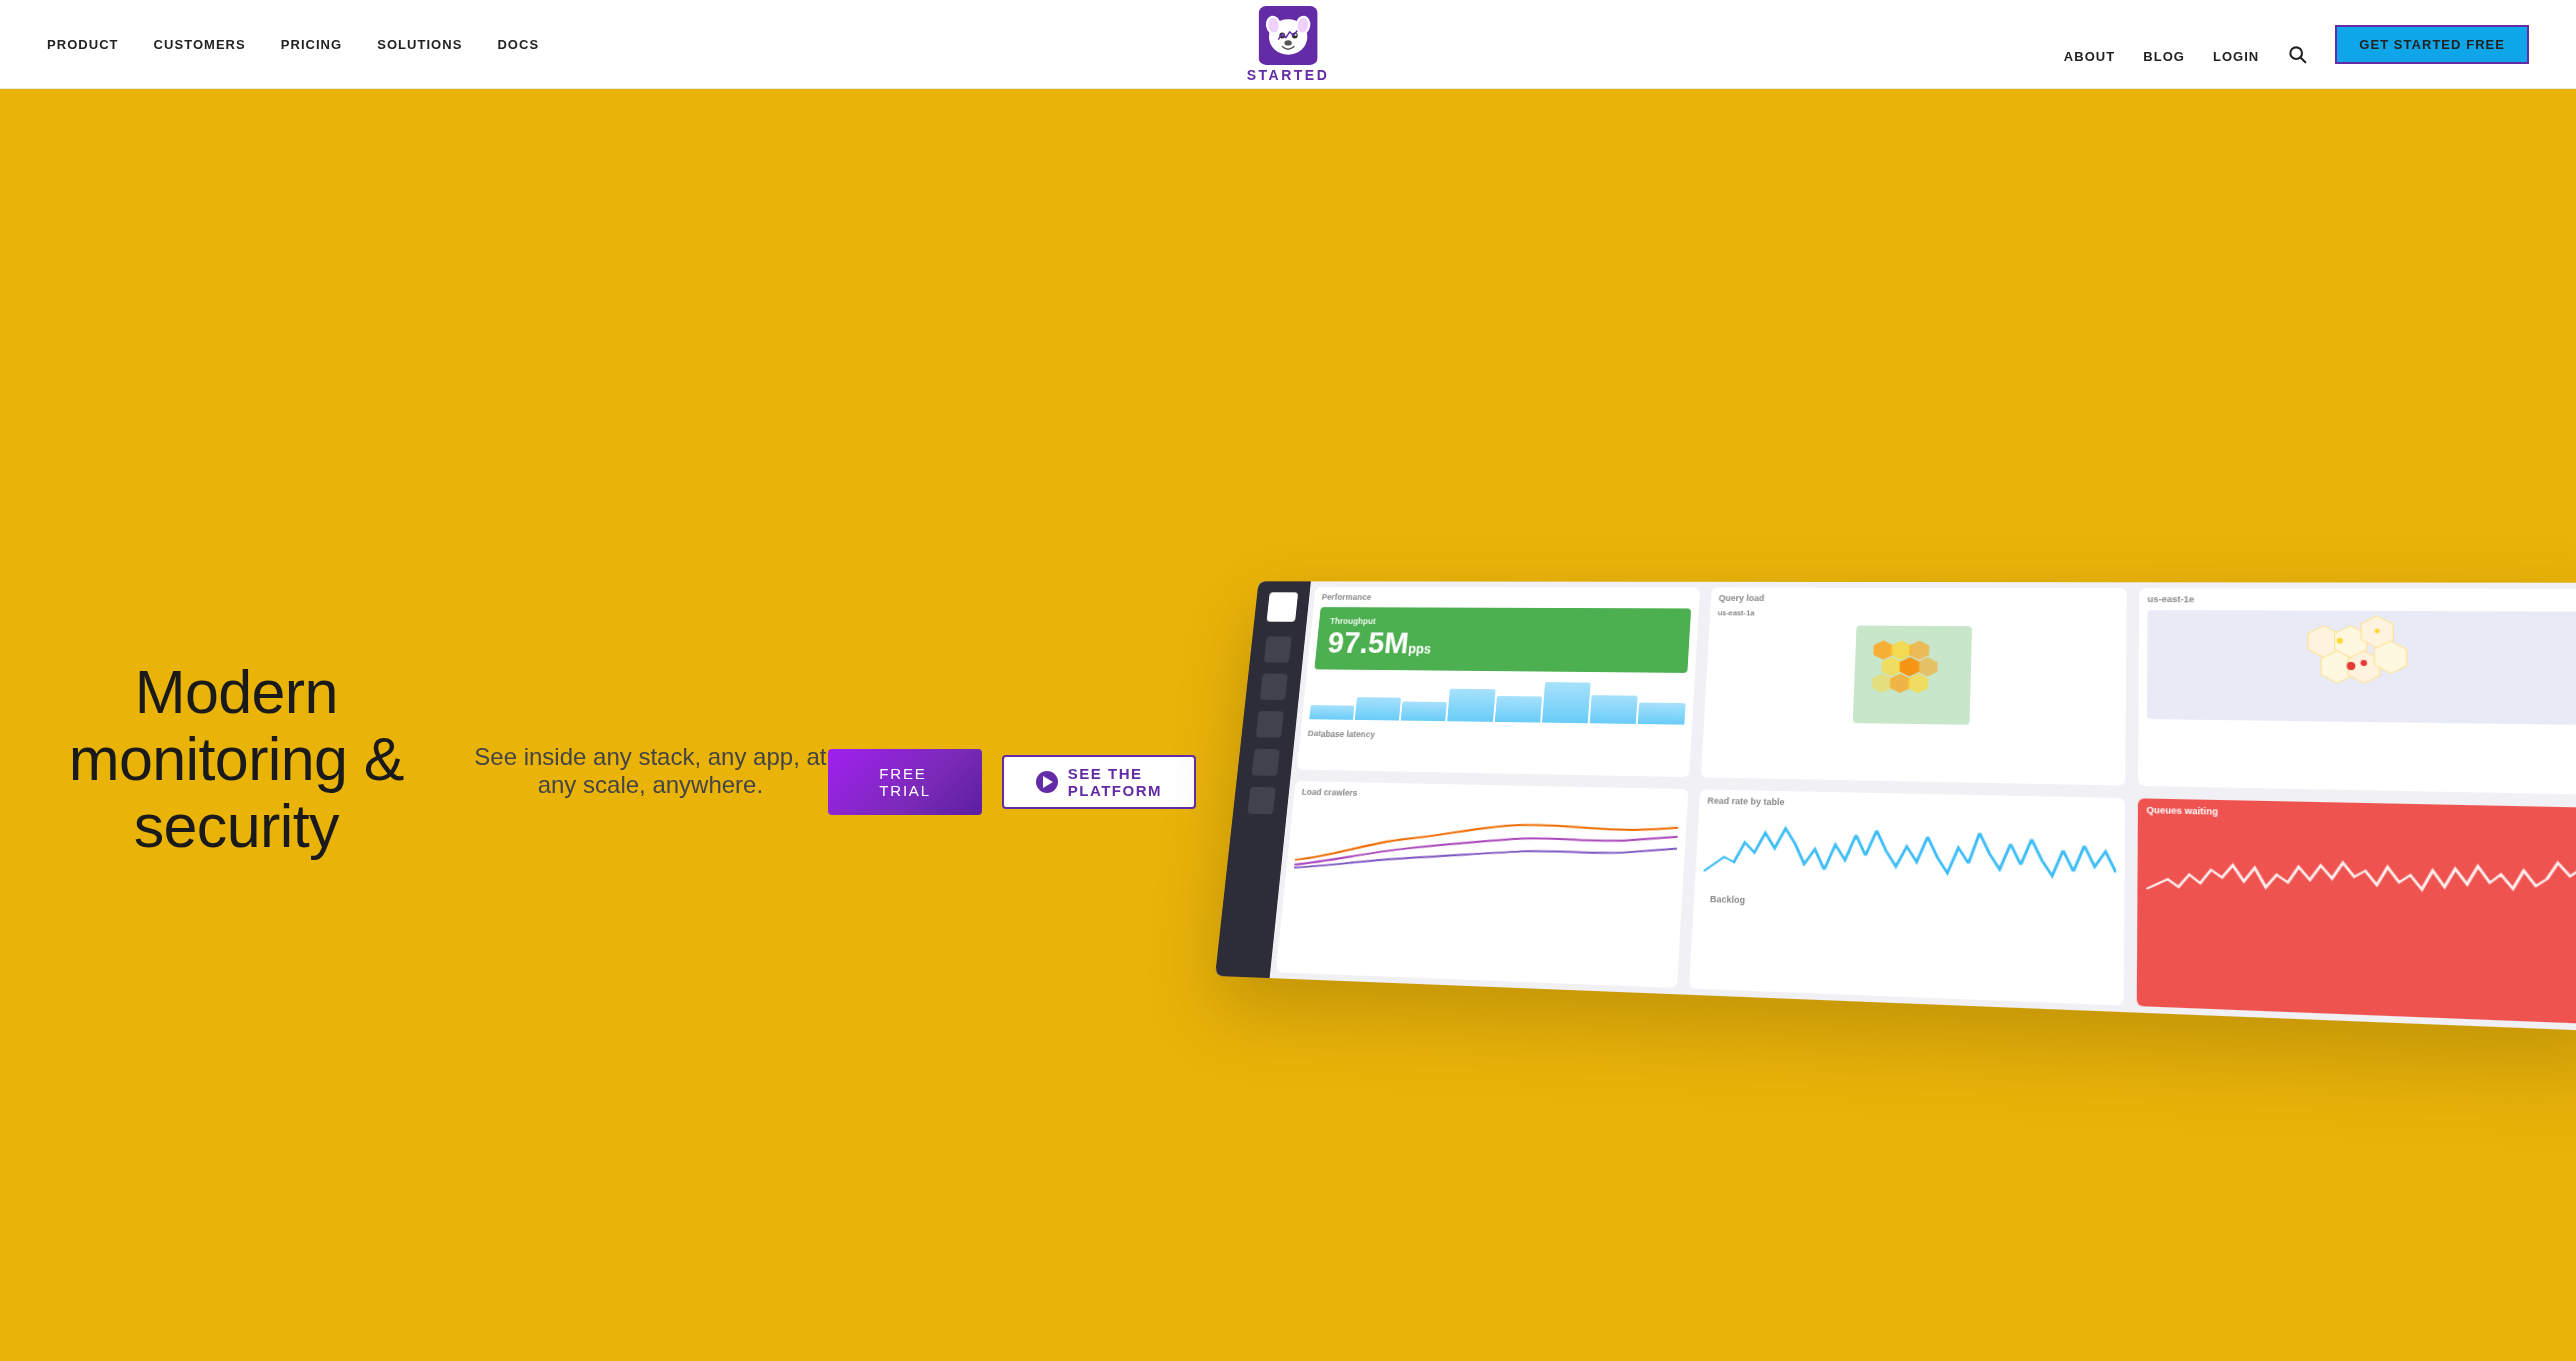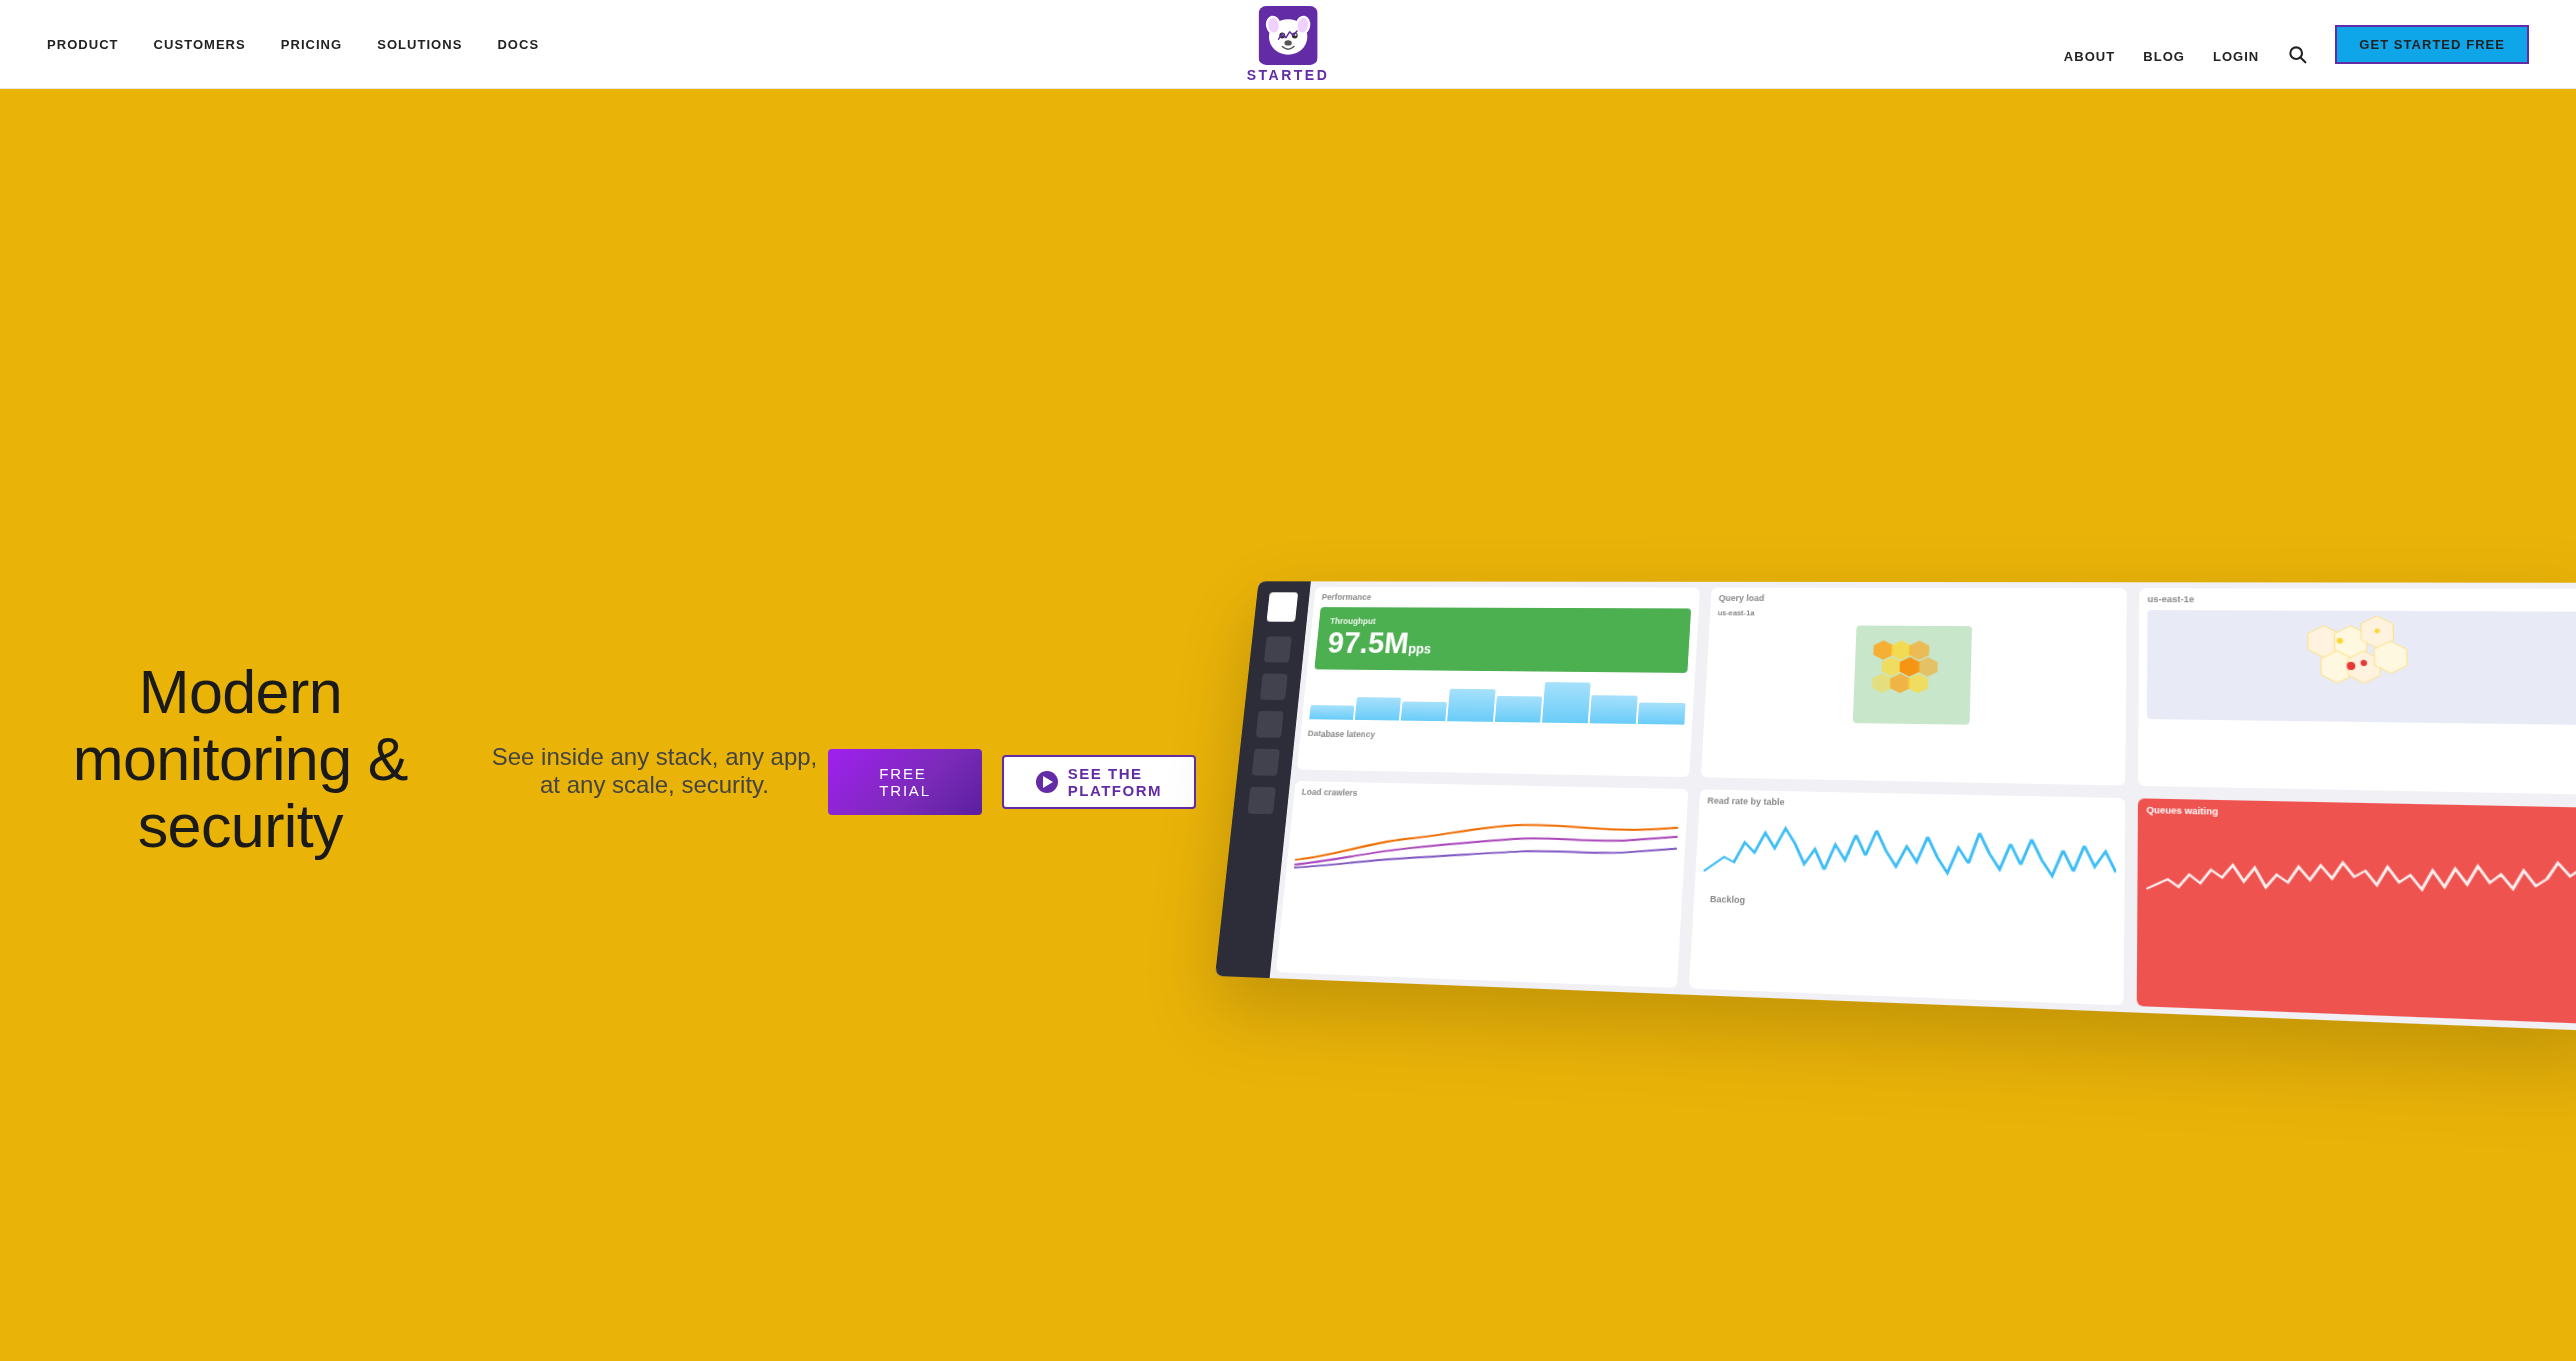--- a/index.html
+++ b/index.html
@@ -315,21 +315,21 @@
         <circle cx="11" cy="11" r="7"></circle>
         <line x1="16.5" y1="16.5" x2="22" y2="22"></line>
       </svg>
     </button>
     <a class="get-started-btn" href="#">GET STARTED FREE</a>
   </div>
 </header>
 
 <section class="hero">
   <h1 class="hero-headline">Modern monitoring &amp; security</h1>
-  <p class="hero-subheadline">See inside any stack, any app, at any scale, security.</p>
+  <p class="hero-subheadline">See inside any stack, any app, at any scale, anywhere.</p>
 
   <div class="hero-buttons">
     <a href="#" class="btn-free-trial">FREE TRIAL</a>
     <a href="#" class="btn-see-platform">
       <span class="play-icon">
         <span class="play-triangle"></span>
       </span>
       <span>SEE THE PLATFORM</span>
     </a>
   </div>

